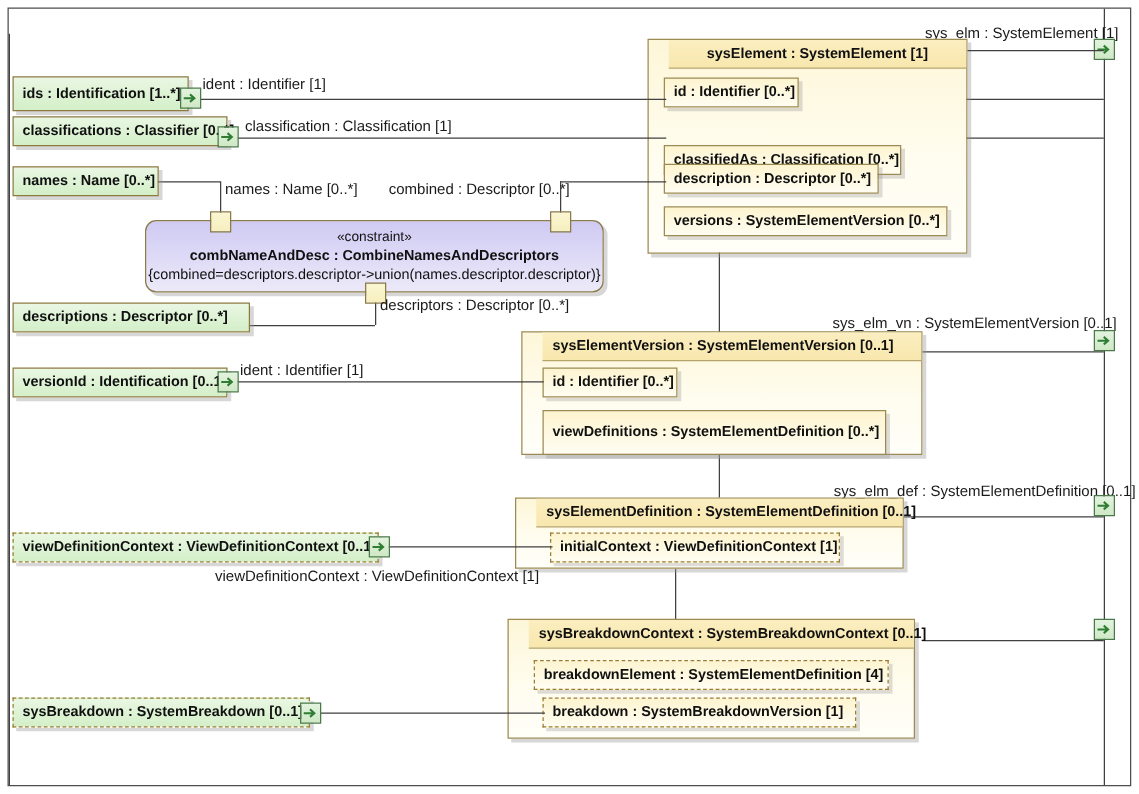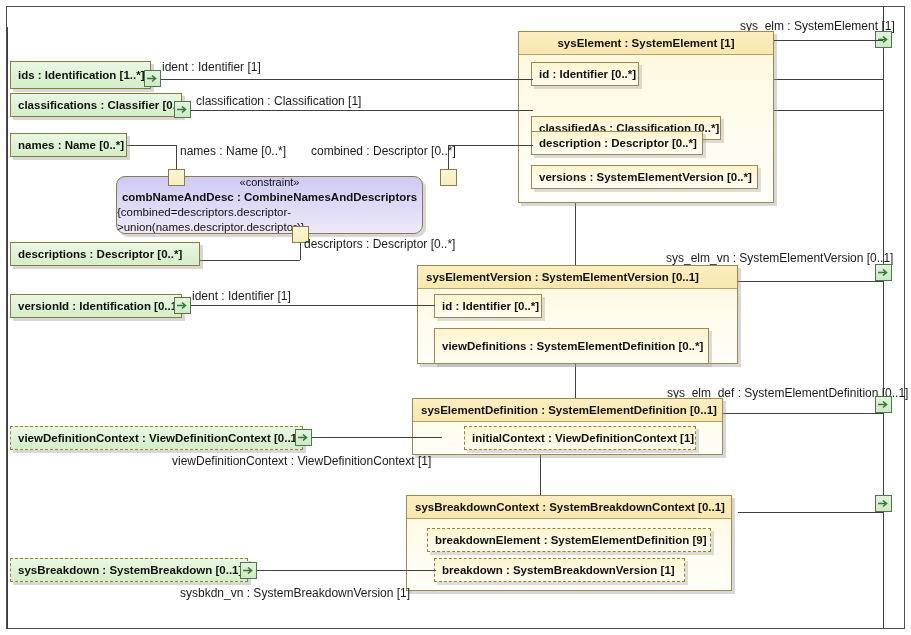--- a/index.html
+++ b/index.html
@@ -77,20 +77,21 @@
     box-shadow:3px 3px 0 rgba(150,150,150,.38);
   }
   .ybox .yhead{
     box-sizing:border-box;
     height:23px;
     border-bottom:1px solid #b5a469;
     background:linear-gradient(to bottom,#fbeec0 0%,#f8e7ad 100%);
     display:flex;align-items:center;justify-content:center;
     font-size:11.5px;font-weight:bold;color:#101010;
     white-space:nowrap;
+    margin-left:16px;
   }
   .ybox .yhead.lefty{justify-content:flex-start;padding-left:8px;}
 
   
   .prop{
     position:absolute;
     box-sizing:border-box;
     border:1px solid #9c8a52;
     background:linear-gradient(to bottom,#fdf4cf 0%,#fffdf2 100%);
     box-shadow:3px 3px 0 rgba(150,150,150,.32);
@@ -250,21 +251,21 @@
 
   <div class="gbox dashed" style="left:10px;top:558px;width:238px;height:24px;">
     <span>sysBreakdown : SystemBreakdown [0..1]</span>
   </div>
   <div class="port-green" style="left:240px;top:562px;">
     <svg width="15" height="15" viewBox="0 0 15 15">
         <path d="M2 7.5 H10 M7 4.5 L10.5 7.5 L7 10.5" stroke="#2e7d32" stroke-width="1.6" fill="none"></path>
       </svg>
   </div>
 
-  <div class="cbox" style="left:116px;top:176px;width:307px;height:58px;">
+  <div class="cbox" style="left:116px;top:176px;width:367px;height:58px;">
     <div class="stereo">«constraint»</div>
     <div class="cname">combNameAndDesc : CombineNamesAndDescriptors</div>
     <div class="cexpr">{combined=descriptors.descriptor-&gt;union(names.descriptor.descriptor)}</div>
   </div>
   <div class="port-cream" style="left:168px;top:169px;"></div>
   <div class="port-cream" style="left:440px;top:169px;"></div>
   <div class="port-cream" style="left:292px;top:226px;"></div>
 
   <div class="ybox" style="left:518px;top:31px;width:256px;height:172px;">
     <div class="yhead">sysElement : SystemElement [1]</div>
@@ -288,42 +289,41 @@
   <div class="prop" style="left:434px;top:294px;width:108px;height:24px;">
     <span>id : Identifier [0..*]</span>
   </div>
   <div class="prop" style="left:434px;top:328px;width:275px;height:36px;">
     <span>viewDefinitions : SystemElementDefinition [0..*]</span>
   </div>
 
   <div class="ybox" style="left:412px;top:398px;width:311px;height:57px;">
     <div class="yhead lefty">sysElementDefinition : SystemElementDefinition [0..1]</div>
   </div>
-  <div class="prop dashed" style="left:464px;top:426px;width:232px;height:24px;">
+  <div class="prop dashed" style="left:440px;top:426px;width:232px;height:24px;">
     <span>initialContext : ViewDefinitionContext [1]</span>
   </div>
 
   <div class="ybox" style="left:406px;top:495px;width:326px;height:96px;">
     <div class="yhead lefty">sysBreakdownContext : SystemBreakdownContext [0..1]</div>
   </div>
   <div class="prop dashed" style="left:427px;top:528px;width:284px;height:24px;">
-    <span>breakdownElement : SystemElementDefinition [9]</span>
+    <span>breakdownElement : SystemElementDefinition [4]</span>
   </div>
   <div class="prop dashed" style="left:434px;top:558px;width:251px;height:24px;">
     <span>breakdown : SystemBreakdownVersion [1]</span>
   </div>
 
   <div class="clabel" style="left:162px;top:61px;">ident : Identifier [1]</div>
   <div class="clabel" style="left:196px;top:95px;">classification : Classification [1]</div>
   <div class="clabel" style="left:180px;top:145px;">names : Name [0..*]</div>
   <div class="clabel" style="left:311px;top:145px;">combined : Descriptor [0..*]</div>
   <div class="clabel" style="left:304px;top:238px;">descriptors : Descriptor [0..*]</div>
   <div class="clabel" style="left:192px;top:290px;">ident : Identifier [1]</div>
   <div class="clabel" style="left:172px;top:455px;">viewDefinitionContext : ViewDefinitionContext [1]</div>
-  <div class="clabel" style="left:180px;top:587px;">sysbkdn_vn : SystemBreakdownVersion [1]</div>
 
   <div class="hline" style="left:518px;top:79px;width:15px;"></div>
   <div class="hline" style="left:518px;top:110px;width:15px;"></div>
   <div class="hline" style="left:518px;top:145px;width:15px;"></div>
   <div class="hline" style="left:417px;top:305px;width:18px;"></div>
   <div class="hline" style="left:412px;top:437px;width:30px;"></div>
   <div class="hline" style="left:406px;top:570px;width:30px;"></div>
 
   <div class="hline" style="left:774px;top:40px;width:109px;"></div>
 

